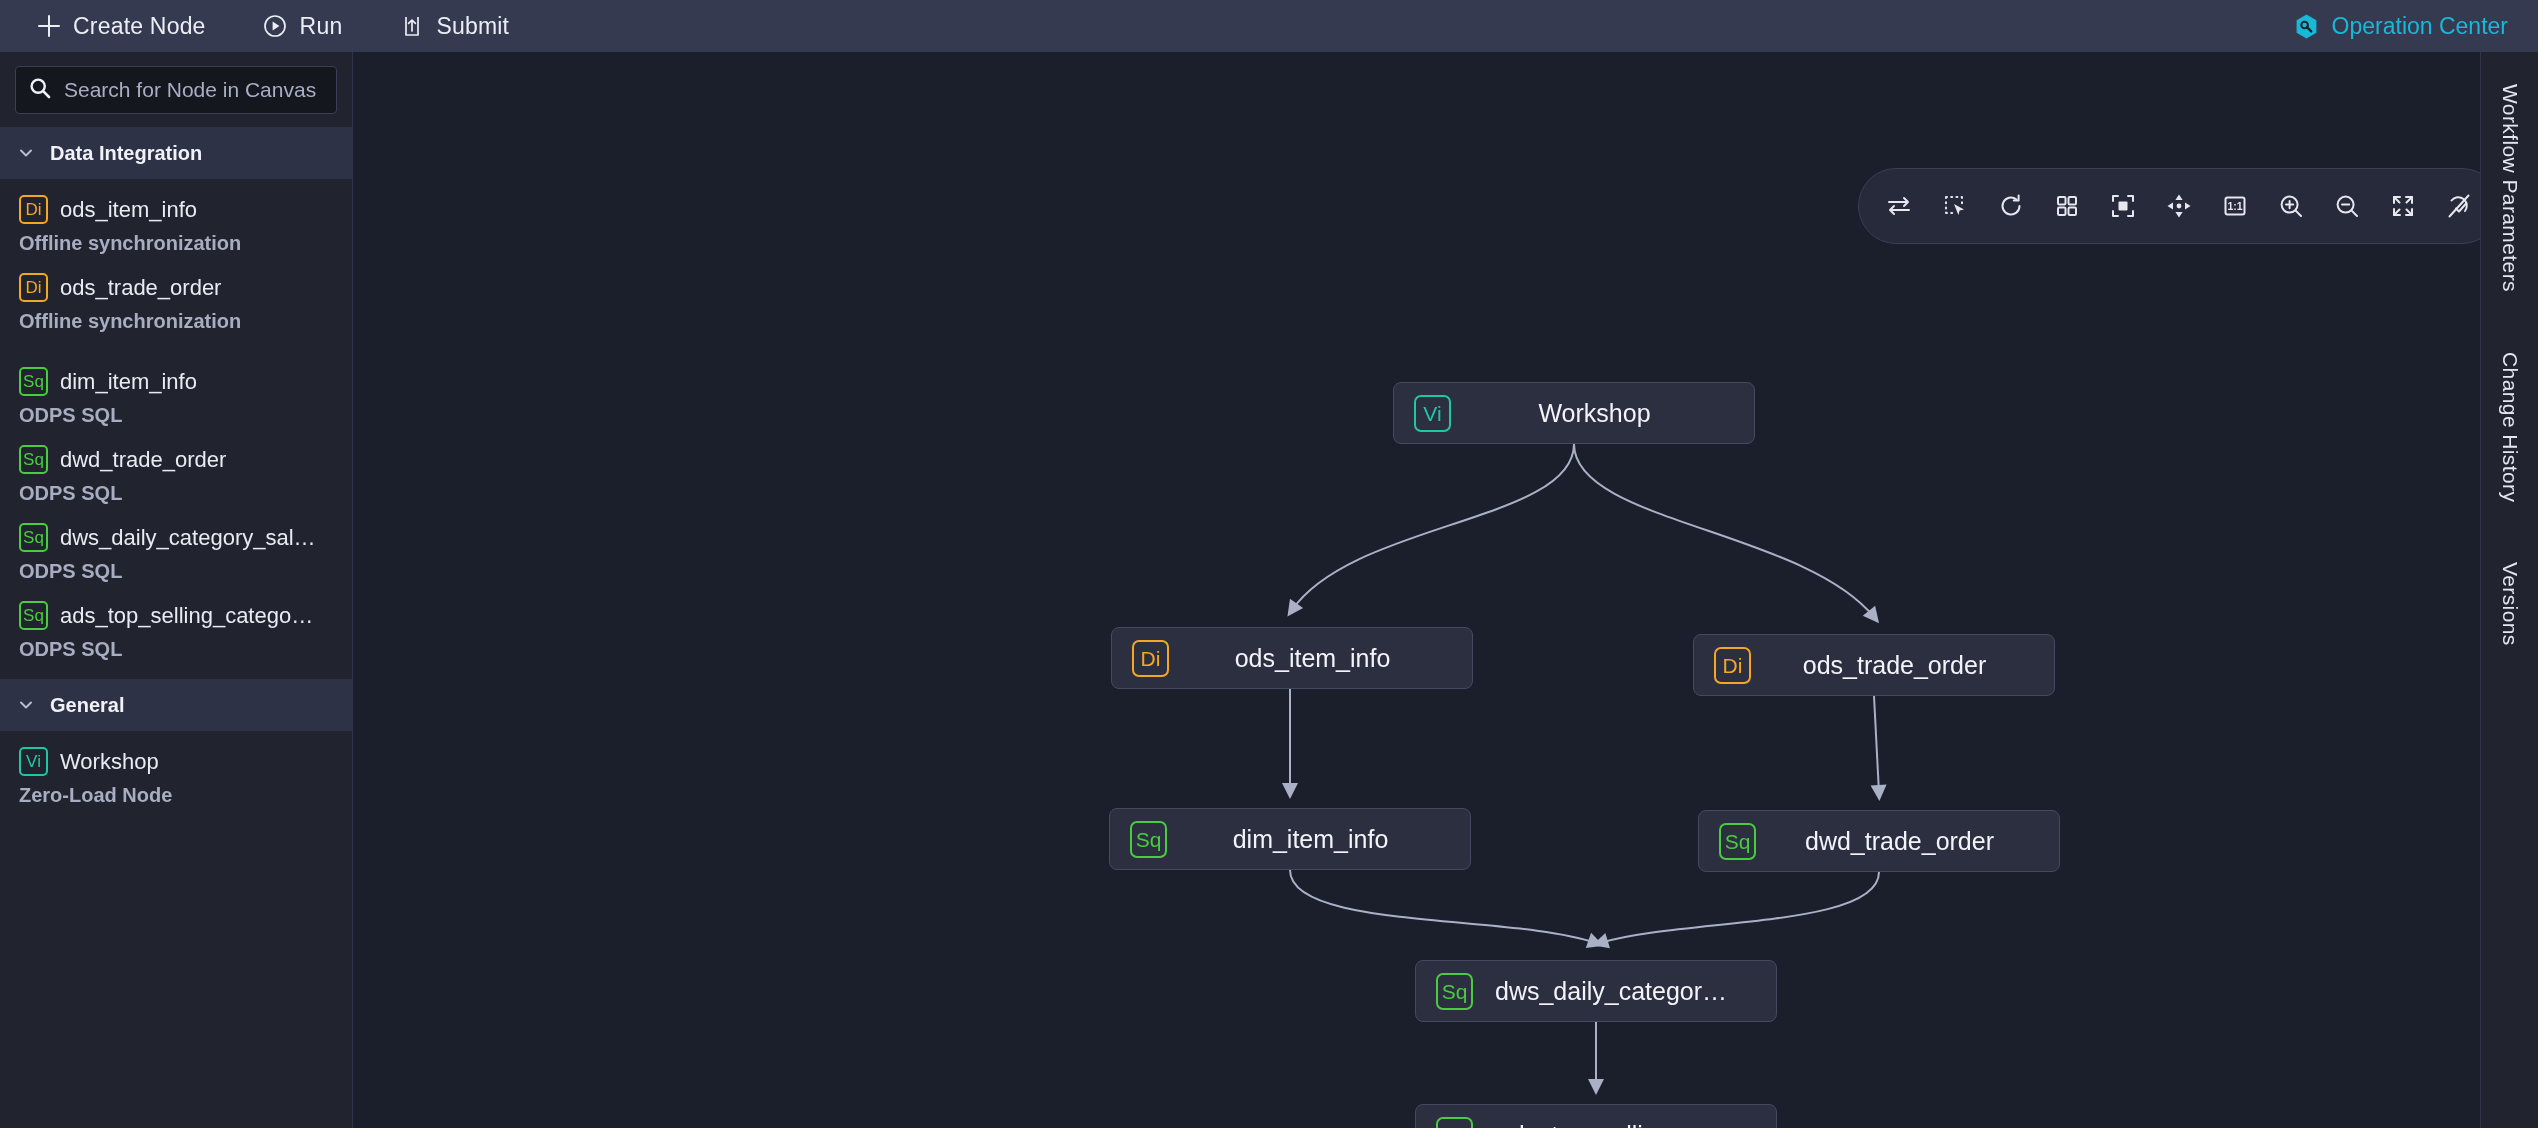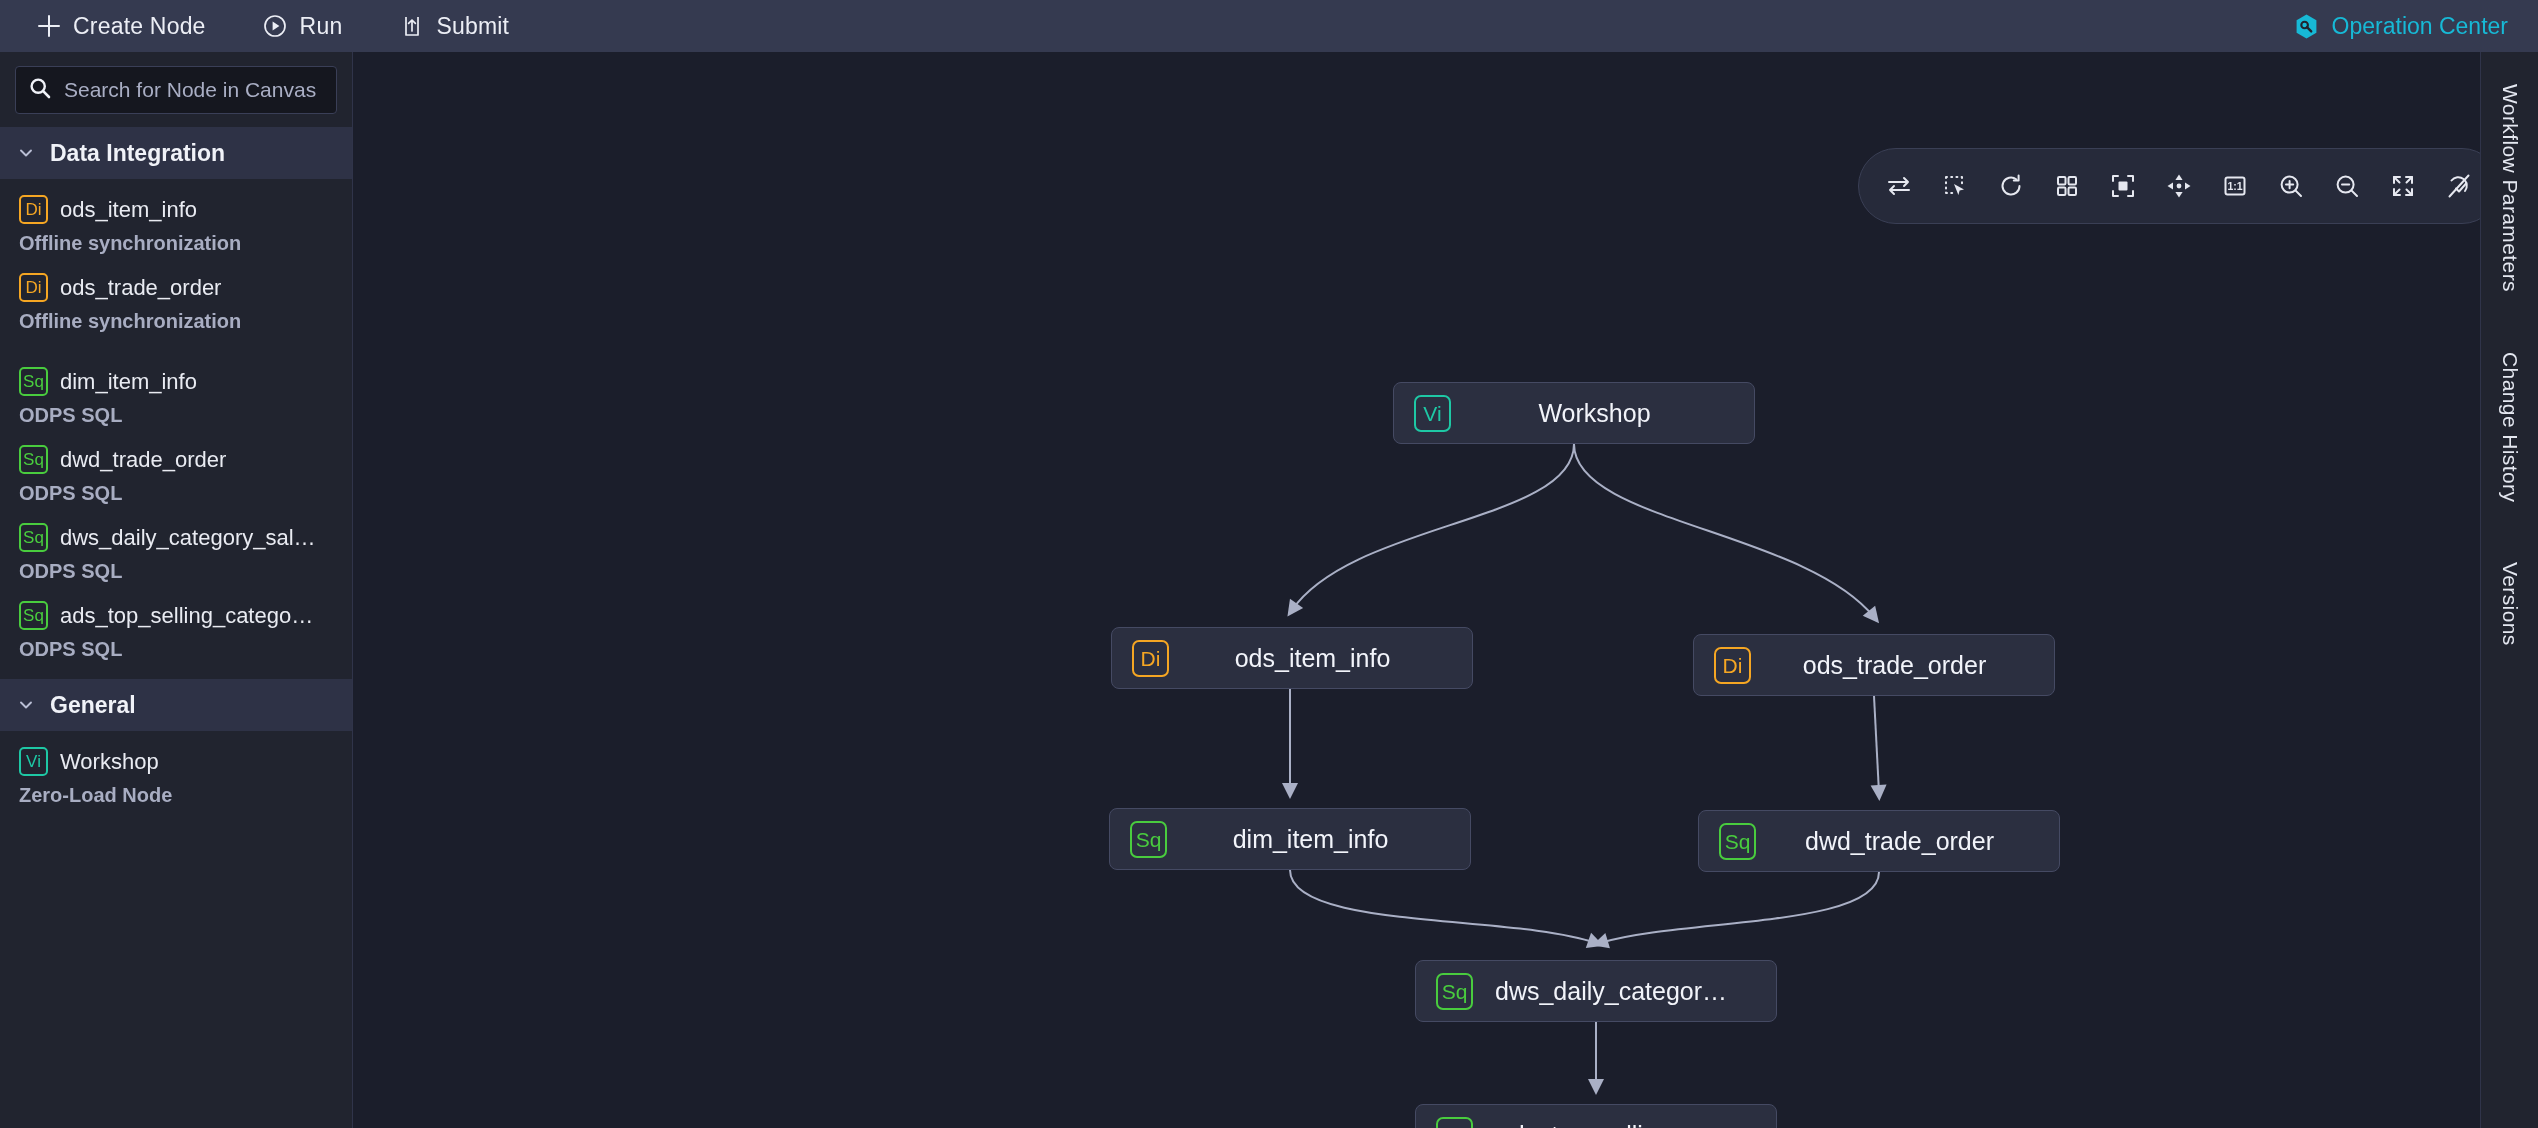--- a/index.html
+++ b/index.html
@@ -60,21 +60,21 @@
     color: #e6e8f0; font-size: 21px;
     font-family: "Liberation Sans", sans-serif;
   }
   .search-input::placeholder { color: #a9aec4; }
 
   .tree { flex: 1 1 auto; overflow: hidden; }
   .group-hdr {
     display: flex; align-items: center; gap: 14px;
     height: 52px; padding: 0 16px;
     background: #2e3246;
-    color: #f0f2f8; font-size: 23px; font-weight: bold;
+    color: #f0f2f8; font-size: 20px; font-weight: bold;
     cursor: pointer; user-select: none;
   }
   .chev { display:flex; align-items:center; justify-content:center; width: 20px; height: 20px; }
   .grp-items { background: #21242f; padding: 6px 0 10px 0; }
   .node-item { padding: 10px 16px 6px 19px; cursor: pointer; }
   .node-row { display: flex; align-items: center; gap: 12px; }
   .badge {
     flex: 0 0 auto;
     width: 29px; height: 29px; border-radius: 5px;
     border: 2px solid #f5a623;
@@ -90,21 +90,21 @@
   }
   .node-sub { color: #a8adc2; font-size: 20px; padding: 8px 0 2px 0; font-weight: bold; }
 
   
   .canvas {
     flex: 1 1 auto; position: relative;
     background: #1b1e2b;
     overflow: hidden;
   }
   .canvas-toolbar {
-    position: absolute; top: 96px; left: 1505px;
+    position: absolute; top: 116px; left: 1505px;
     height: 76px;
     display: flex; align-items: center; gap: 0px;
     background: #262a3a;
     border: 1px solid #3a3f55;
     border-radius: 38px;
     padding: 0 12px;
     z-index: 20;
   }
   .ct-btn {
     width: 56px; height: 56px;

